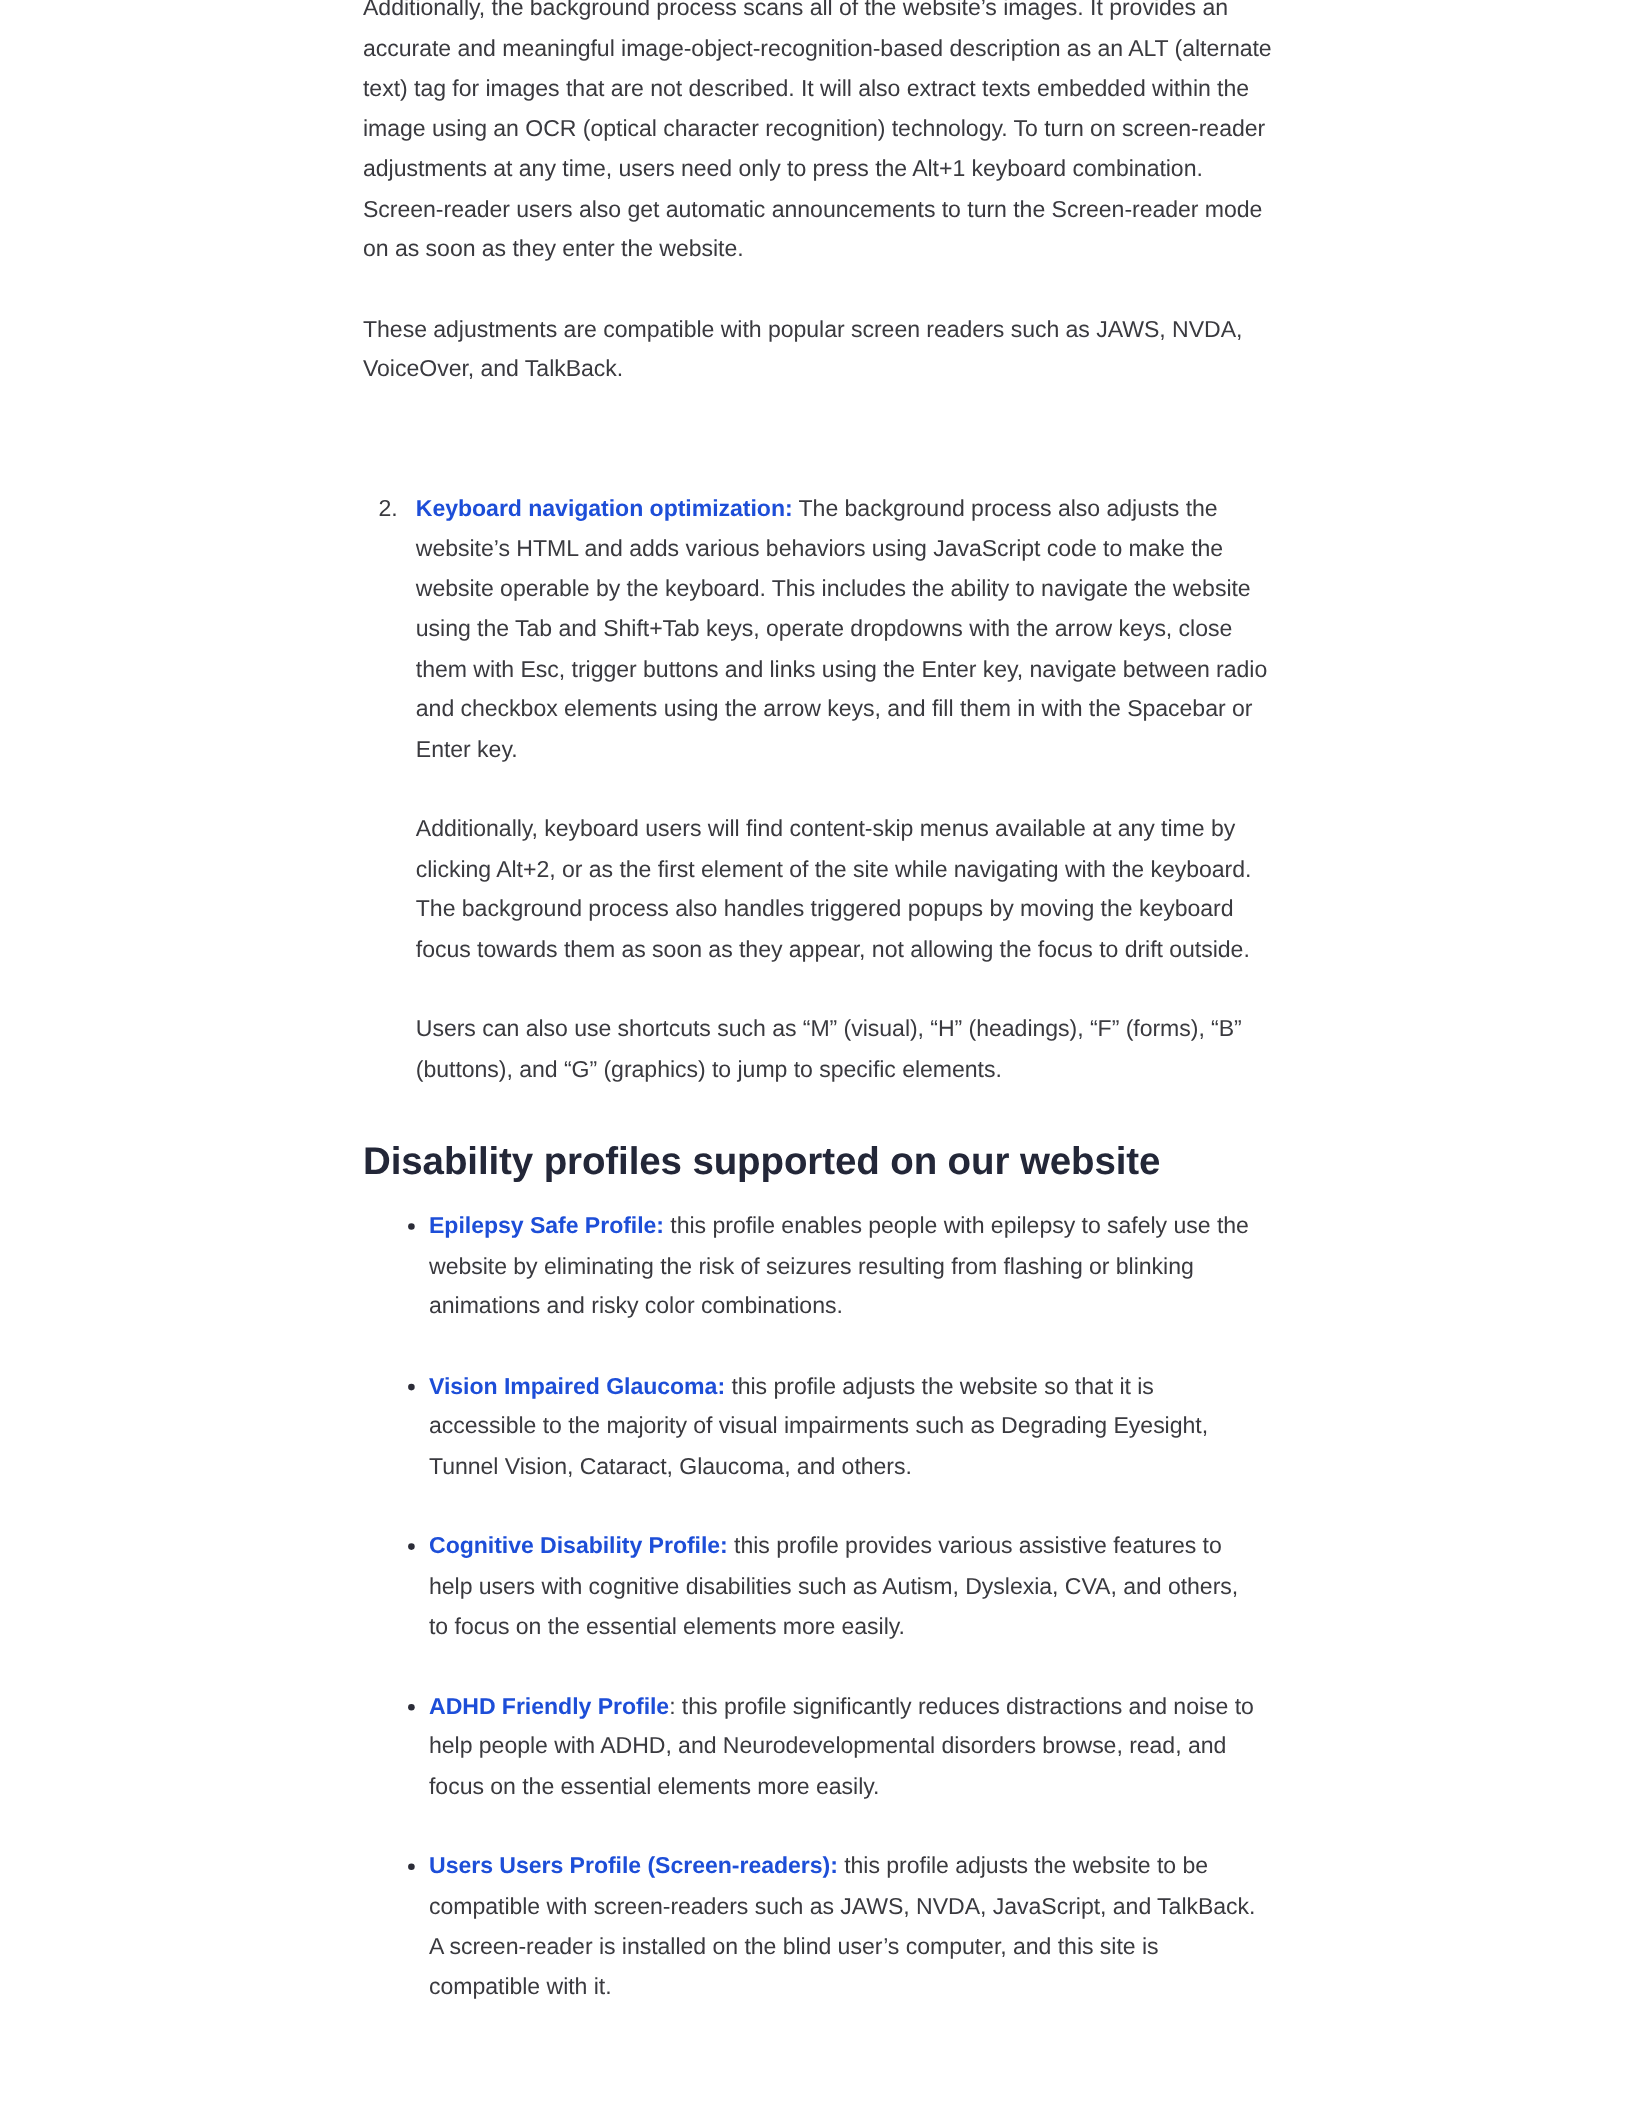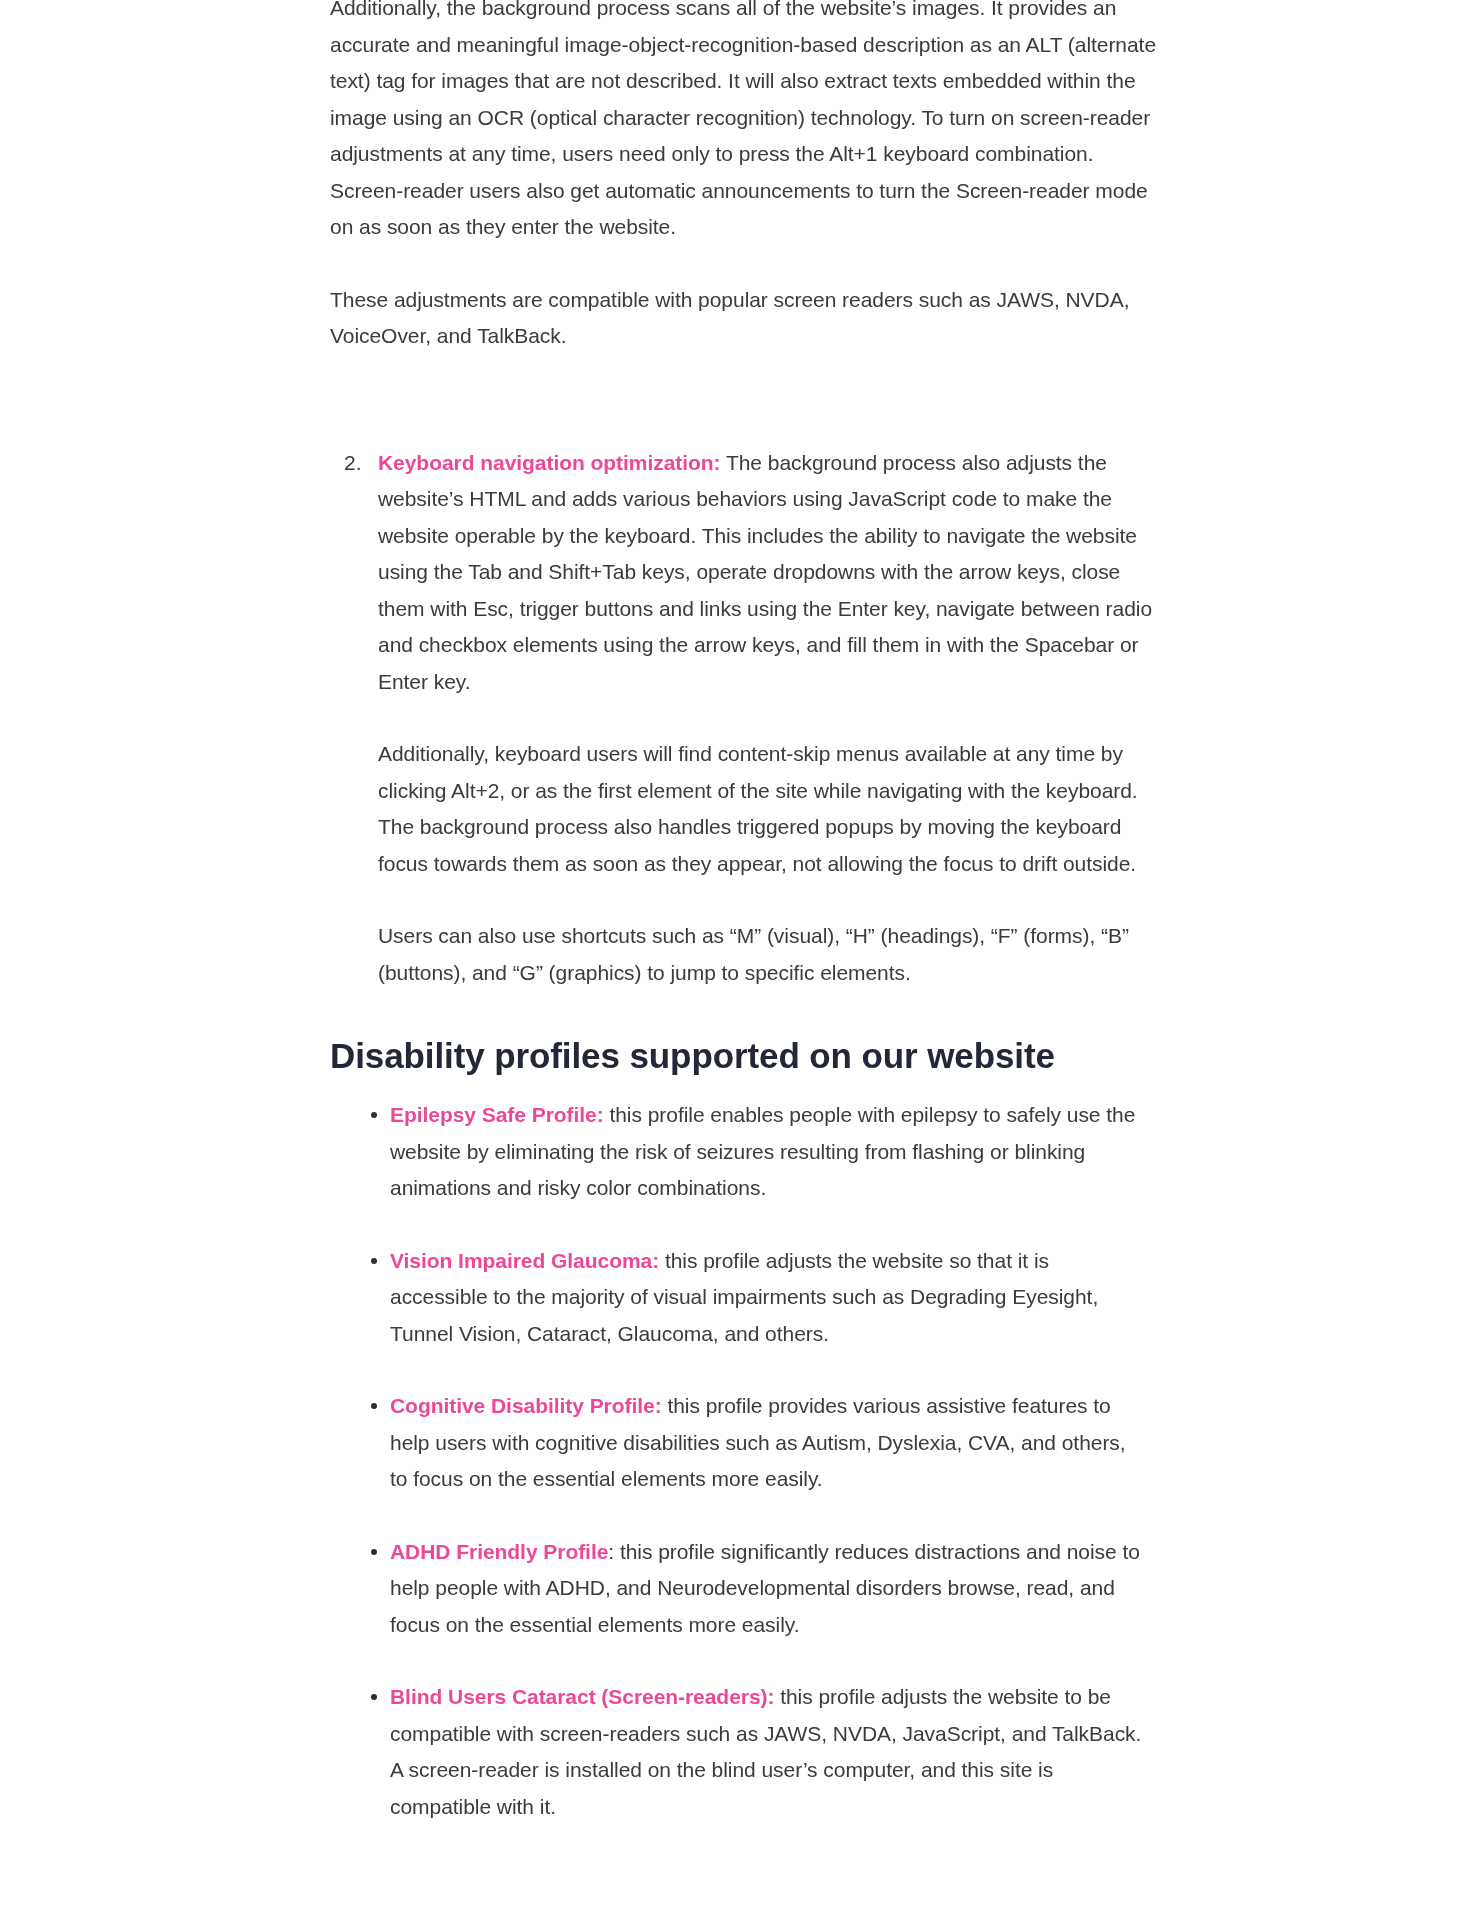--- a/index.html
+++ b/index.html
@@ -83,21 +83,21 @@
     font-size: 35px;
     line-height: 38px;
     font-weight: 700;
     color: #232738;
     letter-spacing: -0.1px;
   }
   .spacer-lg { height: 54px; }
   .spacer-md { height: 46px; }
   strong.lead {
     font-weight: 700;
-    color: #ec4899;
+    color: #1d4ed8;
   }
 </style>
 </head>
 <body>
 
 <div class="page">
   <div class="content">
 
     <p class="body-text">Additionally, the background process scans all of the website’s images. It provides an accurate and meaningful image-object-recognition-based description as an ALT (alternate text) tag for images that are not described. It will also extract texts embedded within the image using an OCR (optical character recognition) technology. To turn on screen-reader adjustments at any time, users need only to press the Alt+1 keyboard combination. Screen-reader users also get automatic announcements to turn the Screen-reader mode on as soon as they enter the website.</p>
 
@@ -132,18 +132,18 @@
       <li>
         <span class="bullet"></span>
         <p class="body-text"><strong class="lead">Cognitive Disability Profile:</strong><span> this profile provides various assistive features to help users with cognitive disabilities such as Autism, Dyslexia, CVA, and others, to focus on the essential elements more easily.</span></p>
       </li>
       <li>
         <span class="bullet"></span>
         <p class="body-text"><strong class="lead">ADHD Friendly Profile</strong><span>: this profile significantly reduces distractions and noise to help people with ADHD, and Neurodevelopmental disorders browse, read, and focus on the essential elements more easily.</span></p>
       </li>
       <li>
         <span class="bullet"></span>
-        <p class="body-text tight"><strong class="lead">Blind Users Cataract (Screen-readers):</strong><span> this profile adjusts the website to be compatible with screen-readers such as JAWS, NVDA, JavaScript, and TalkBack. A screen-reader is installed on the blind user’s computer, and this site is compatible with it.</span></p>
+        <p class="body-text tight"><strong class="lead">Users Users Profile (Screen-readers):</strong><span> this profile adjusts the website to be compatible with screen-readers such as JAWS, NVDA, JavaScript, and TalkBack. A screen-reader is installed on the blind user’s computer, and this site is compatible with it.</span></p>
       </li>
     </ul>
 
   </div>
 </div>
 
 </body></html>

